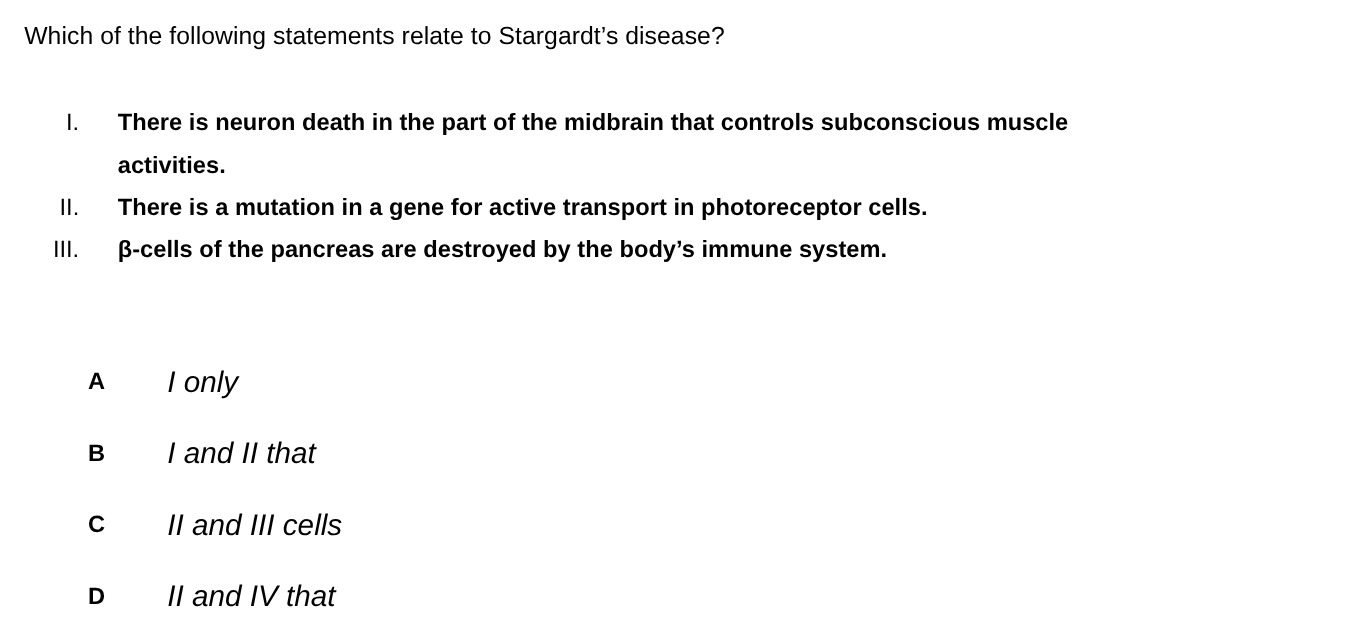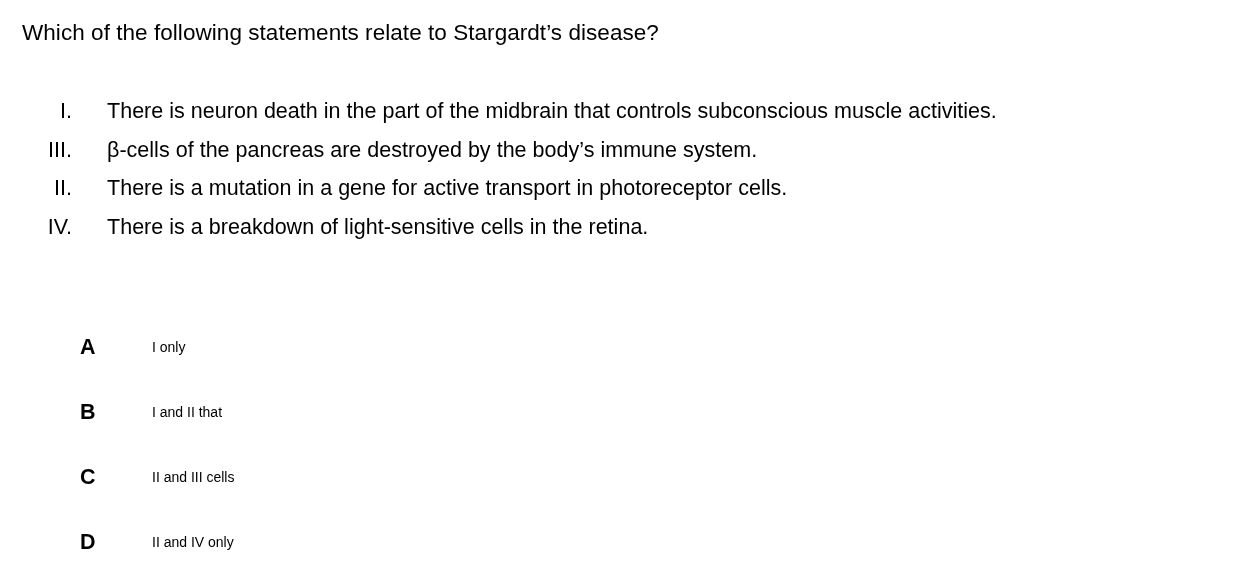--- a/index.html
+++ b/index.html
@@ -52,20 +52,21 @@
     text-align: right;
     font-size: 21.5px;
     line-height: 38.5px;
   }
   .statement-text {
     margin-left: 107px;
     font-size: 21.5px;
     line-height: 38.5px;
     max-width: 968px;
     letter-spacing: 0.02px;
+    font-weight: bold;
   }
 
   
   .options {
     position: absolute;
     left: 0px;
     top: 333px;
   }
   .option-row {
     position: relative;
@@ -76,53 +77,50 @@
     left: 80px;
     top: 0px;
     font-weight: bold;
     font-size: 21.5px;
     line-height: 28px;
   }
   .option-text {
     position: absolute;
     left: 152px;
     top: 0px;
-    font-size: 14px;
+    font-size: 27px;
     line-height: 28px;
     white-space: nowrap;
+    font-style: italic;
   }
 </style>
 </head>
 <body>
 
 <div class="page">
 
   <div class="question-stem">Which of the following statements relate to Stargardt’s disease?</div>
 
   <div class="statement-list">
 
     <div class="statement-row">
       <span class="statement-marker">I.</span>
       <div class="statement-text">There is neuron death in the part of the midbrain that controls subconscious muscle activities.</div>
     </div>
 
     <div class="statement-row">
-      <span class="statement-marker">III.</span>
-      <div class="statement-text">β-cells of the pancreas are destroyed by the body’s immune system.</div>
-    </div>
-
-    <div class="statement-row">
       <span class="statement-marker">II.</span>
       <div class="statement-text">There is a mutation in a gene for active transport in photoreceptor cells.</div>
     </div>
 
     <div class="statement-row">
-      <span class="statement-marker">IV.</span>
-      <div class="statement-text">There is a breakdown of light-sensitive cells in the retina.</div>
+      <span class="statement-marker">III.</span>
+      <div class="statement-text">β-cells of the pancreas are destroyed by the body’s immune system.</div>
     </div>
+
 
   </div>
 
   <div class="options">
 
     <div class="option-row">
       <span class="option-letter">A</span>
       <span class="option-text">I only</span>
     </div>
 
@@ -131,18 +129,18 @@
       <span class="option-text">I and II that</span>
     </div>
 
     <div class="option-row">
       <span class="option-letter">C</span>
       <span class="option-text">II and III cells</span>
     </div>
 
     <div class="option-row">
       <span class="option-letter">D</span>
-      <span class="option-text">II and IV only</span>
+      <span class="option-text">II and IV that</span>
     </div>
 
   </div>
 
 </div>
 
 </body></html>

